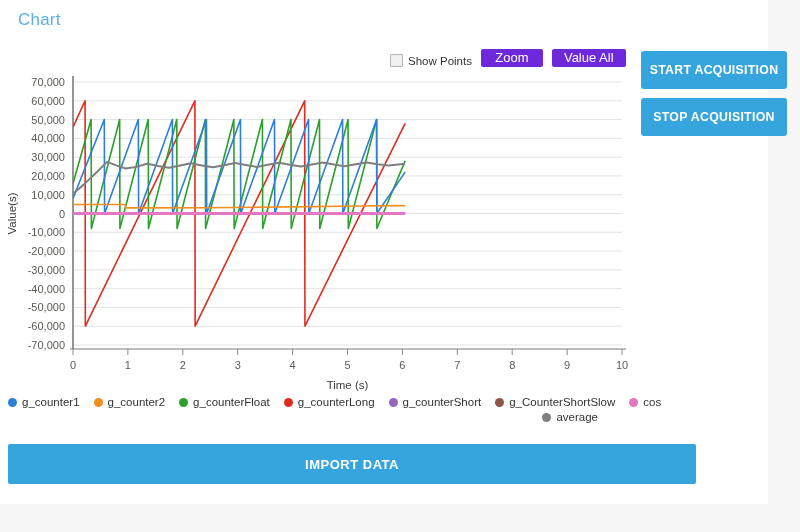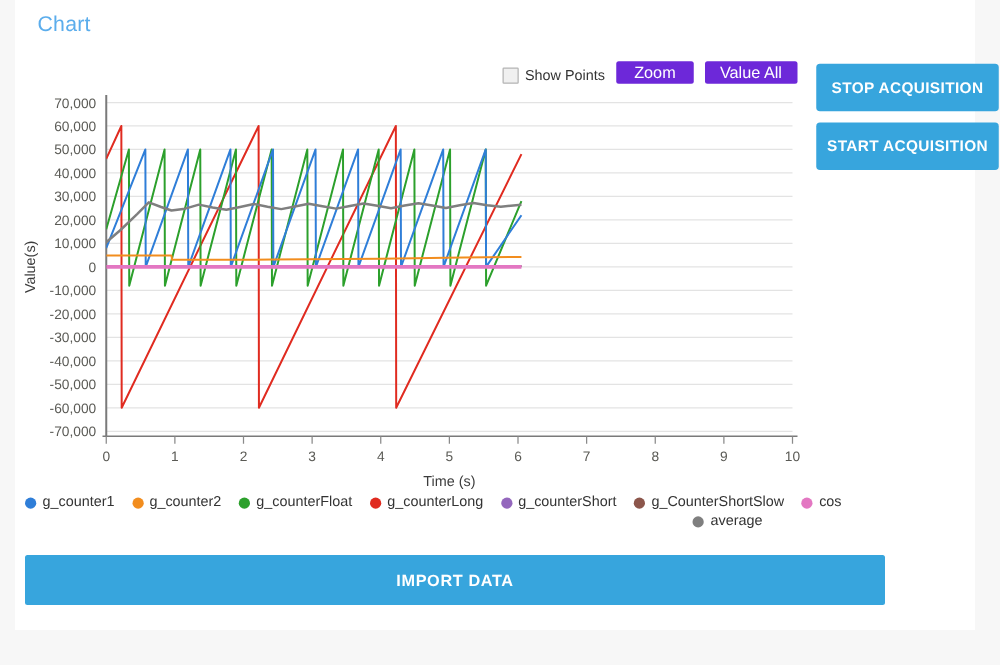--- a/index.html
+++ b/index.html
@@ -6,21 +6,20 @@
   body{
     width:800px;height:532px;overflow:hidden;
     background:#f7f7f7;
     font-family:"Liberation Sans", sans-serif;
     -webkit-font-smoothing:antialiased;
   }
   .page{position:relative;width:800px;height:532px;}
   .card{
     position:absolute;left:0;top:0;width:768px;height:504px;
     background:#ffffff;
-    margin-left:12px;
   }
   .page-title{
     position:absolute;left:18px;top:10px;
     font-size:17px;color:#5badec;font-weight:400;letter-spacing:.2px;
   }
 
   
   .controls{
     position:absolute;left:390px;top:48px;
     display:flex;align-items:flex-end;gap:9px;height:19px;
@@ -86,22 +85,22 @@
     <div class="controls">
       <label class="chk-wrap">
         <span class="chk"></span>
         <span class="chk-label">Show Points</span>
       </label>
       <button class="sm-btn">Zoom</button>
       <button class="sm-btn wide">Value All</button>
     </div>
 
     <div class="actions">
+      <button class="act-btn">START ACQUISITION</button>
       <button class="act-btn">STOP ACQUISITION</button>
-      <button class="act-btn">START ACQUISITION</button>
     </div>
 
     <div class="chart-wrap">
       <svg class="chart-svg" id="chart-svg" width="640" height="330" viewBox="0 0 640 330">
           <line x1="73" y1="20" x2="622" y2="20" stroke="#e3e3e3" stroke-width="1"></line>
           <text x="65" y="24" text-anchor="end" class="tick-text">70,000</text>
           <line x1="73" y1="38.78571428571428" x2="622" y2="38.78571428571428" stroke="#e3e3e3" stroke-width="1"></line>
           <text x="65" y="42.78571428571428" text-anchor="end" class="tick-text">60,000</text>
           <line x1="73" y1="57.571428571428584" x2="622" y2="57.571428571428584" stroke="#e3e3e3" stroke-width="1"></line>
           <text x="65" y="61.571428571428584" text-anchor="end" class="tick-text">50,000</text>

